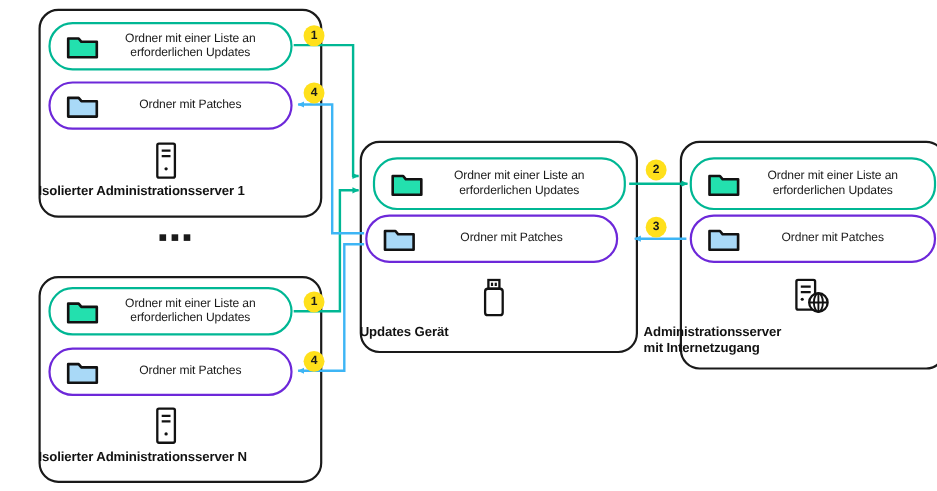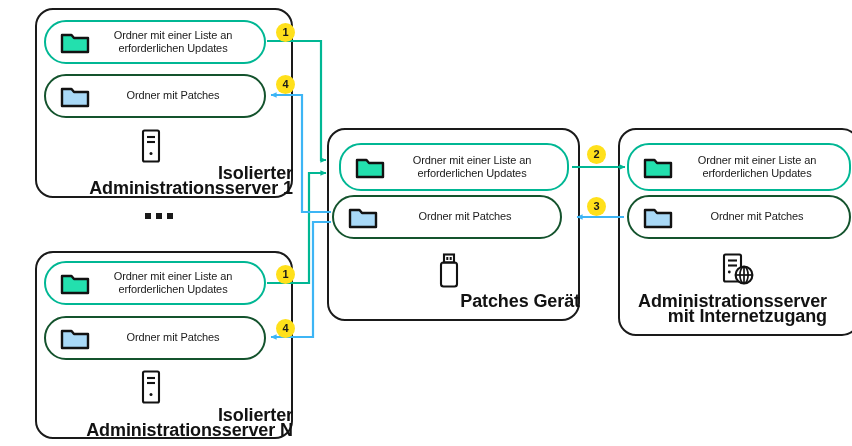--- a/index.html
+++ b/index.html
@@ -28,21 +28,21 @@
   .pill{
     position:absolute;
     box-sizing:border-box;
     border-radius:22px;
     background:#ffffff;
     display:flex;
     align-items:center;
     z-index:6;
   }
   .pill.green{ border:2px solid #00b794; }
-  .pill.blue { border:2px solid #14532d; }
+  .pill.blue { border:2px solid #6d28d9; }
 
   .folder-ico{
     flex:0 0 auto;
     margin-left:14px;
     width:30px;
     height:24px;
     position:relative;
   }
   .folder-ico svg{display:block;}
 
@@ -57,22 +57,22 @@
     white-space:pre-line;
   }
 
   
   .dev-icon{
     position:absolute;
     z-index:6;
   }
   .caption{
     position:absolute;
-    text-align:right;
-    font-size:18px;
+    text-align:left;
+    font-size:12px;
     font-weight:bold;
     color:#121212;
     line-height:15px;
     letter-spacing:-0.1px;
     z-index:6;
     white-space:pre-line;
   }
 
   
   .ellipsis{
@@ -239,21 +239,21 @@
 
   <span class="dev-icon" style="left:417px; top:253px;">
     <svg width="22" height="36" viewBox="0 0 22 36">
       <rect x="6" y="1.5" width="10" height="8" fill="none" stroke="#121212" stroke-width="2.1"></rect>
       <rect x="8.3" y="4" width="2" height="3" fill="#121212"></rect>
       <rect x="11.7" y="4" width="2" height="3" fill="#121212"></rect>
       <rect x="3" y="9.5" width="16" height="24" rx="2.5" fill="none" stroke="#121212" stroke-width="2.1"></rect>
     </svg>
   </span>
 
-  <div class="caption" style="left:306px; top:294px; width:253px;">Patches Gerät</div>
+  <div class="caption" style="left:306px; top:294px; width:253px;">Updates Gerät</div>
 
   <div class="node-box" style="left:597px; top:128px; width:242px; height:208px;">
   </div>
 
   <div class="pill green" style="left:606px; top:143px; width:224px; height:48px;">
     <span class="folder-ico">
       <svg width="30" height="24" viewBox="0 0 30 24">
         <path d="M2,5 L2,22 L28,22 L28,8 L14,8 L11.5,5 Z" fill="#23e0ae" stroke="#121212" stroke-width="2.4" stroke-linejoin="round"></path>
       </svg>
     </span>

